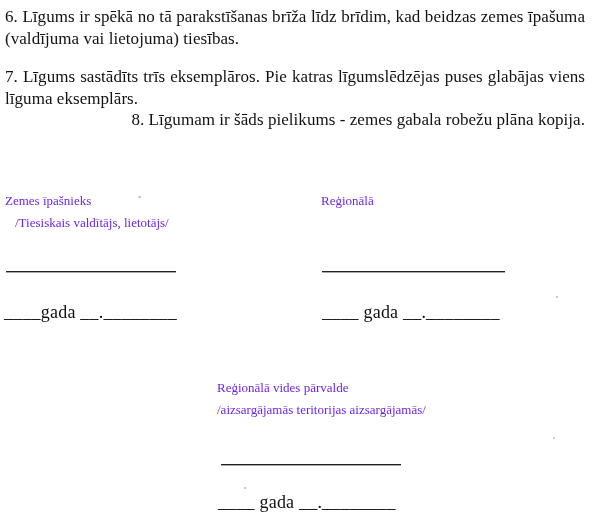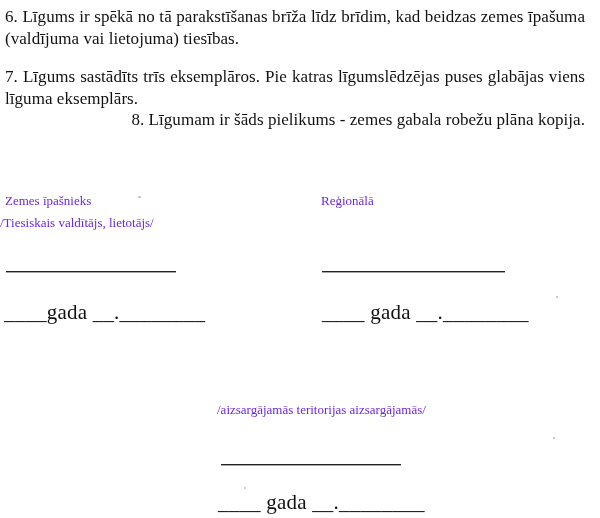--- a/index.html
+++ b/index.html
@@ -48,21 +48,21 @@
   
   .sig-label {
     position: absolute;
     font-size: 13px;
     line-height: 21px;
     color: #6d28d9;
     white-space: nowrap;
   }
 
   #owner-label      { left: 5px;   top: 190px; }
-  #owner-sublabel   { left: 0;   top: 212px; }
+  #owner-sublabel   { left: 15px;   top: 212px; }
   #muni-label       { left: 321px; top: 190px; }
 
   
   .rule {
     position: absolute;
     height: 1px;
     background: #222222;
     border: 0;
     margin: 0;
   }
@@ -76,21 +76,21 @@
     background: rgba(60,60,60,0.45);
   }
 
   #rule-owner    { left: 6px;   top: 271px; width: 170px; }
   #rule-muni     { left: 322px; top: 271px; width: 183px; }
   #rule-agency   { left: 221px; top: 464px; width: 180px; }
 
   
   .date-line {
     position: absolute;
-    font-size: 21px;
+    font-size: 18px;
     line-height: 20px;
     white-space: pre;
     color: #111111;
     letter-spacing: 0.2px;
   }
 
   #date-owner  { left: 4px;   top: 302px; }
   #date-muni   { left: 322px; top: 302px; }
   #date-agency { left: 218px; top: 492px; }
 
@@ -127,20 +127,21 @@
   <div class="rule" id="rule-owner"></div>
 
   <div class="date-line" id="date-owner">____gada __.________</div>
 
   <div class="sig-label" id="muni-label">Reģionālā</div>
 
   <div class="rule" id="rule-muni"></div>
 
   <div class="date-line" id="date-muni">____ gada __.________</div>
 
+  <div class="sig-label" id="agency-label">Reģionālā vides pārvalde</div>
 
   <div class="sig-label" id="agency-sublabel">/aizsargājamās teritorijas aizsargājamās/</div>
 
   <div class="rule" id="rule-agency"></div>
 
   <div class="date-line" id="date-agency">____ gada __.________</div>
 
   <div class="speck" id="speck-1"></div>
   <div class="speck" id="speck-2"></div>
   <div class="speck" id="speck-3"></div>

